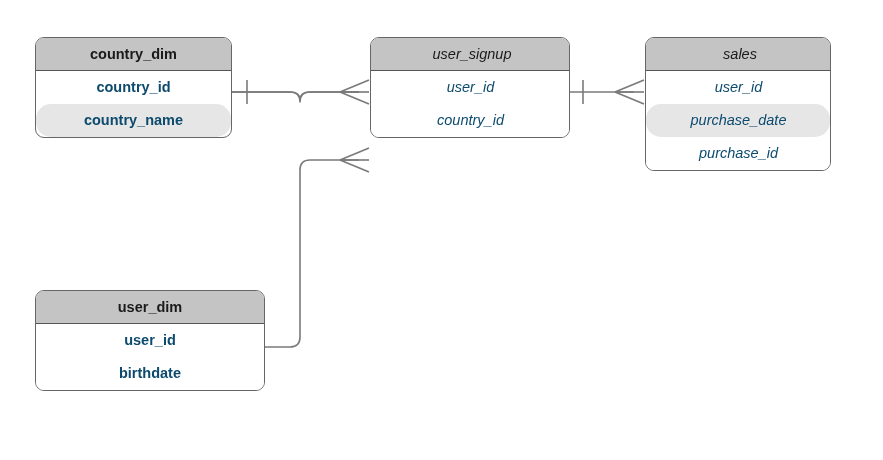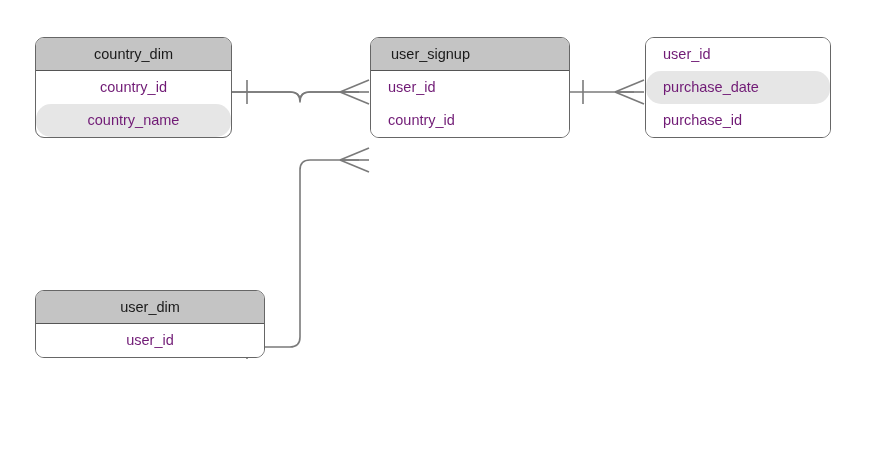--- a/index.html
+++ b/index.html
@@ -47,41 +47,43 @@
     color: #1a1a1a;
     font-size: 14.5px;
     border-bottom: 1px solid #555555;
     white-space: nowrap;
     overflow: hidden;
   }
   .entity-row {
     box-sizing: border-box;
     height: 33px;
     line-height: 33px;
-    color: #701a75;
+    color: #0c4a6e;
     font-size: 14.5px;
     background: #ffffff;
     white-space: nowrap;
     overflow: hidden;
   }
   .entity-row.shaded {
     background: #e6e6e6;
     border-radius: 15px;
   }
   
   .style-centered .entity-header,
   .style-centered .entity-row {
     text-align: center;
     font-style: normal;
     padding: 0 0;
+    font-weight: bold;
   }
   
   .style-italic .entity-header,
   .style-italic .entity-row {
-    text-align: left;
+    text-align: center;
+    font-style: italic;
     padding: 0 16px 0 17px;
   }
   .style-italic .entity-header {
     padding-left: 20px;
   }
 </style>
 </head>
 <body>
 
 <div id="canvas">
@@ -132,27 +134,29 @@
 
   <div class="entity style-centered" style="left:35px; top:37px; width:197px;">
     <div class="entity-header">country_dim</div>
     <div class="entity-row">country_id</div>
     <div class="entity-row shaded">country_name</div>
   </div>
 
   <div class="entity style-centered" style="left:35px; top:290px; width:230px;">
     <div class="entity-header">user_dim</div>
     <div class="entity-row">user_id</div>
+    <div class="entity-row">birthdate</div>
   </div>
 
   <div class="entity style-italic" style="left:370px; top:37px; width:200px;">
     <div class="entity-header">user_signup</div>
     <div class="entity-row">user_id</div>
     <div class="entity-row">country_id</div>
   </div>
 
   <div class="entity style-italic" style="left:645px; top:37px; width:186px;">
+    <div class="entity-header">sales</div>
     <div class="entity-row">user_id</div>
     <div class="entity-row shaded">purchase_date</div>
     <div class="entity-row">purchase_id</div>
   </div>
 
 </div>
 
 </body></html>

